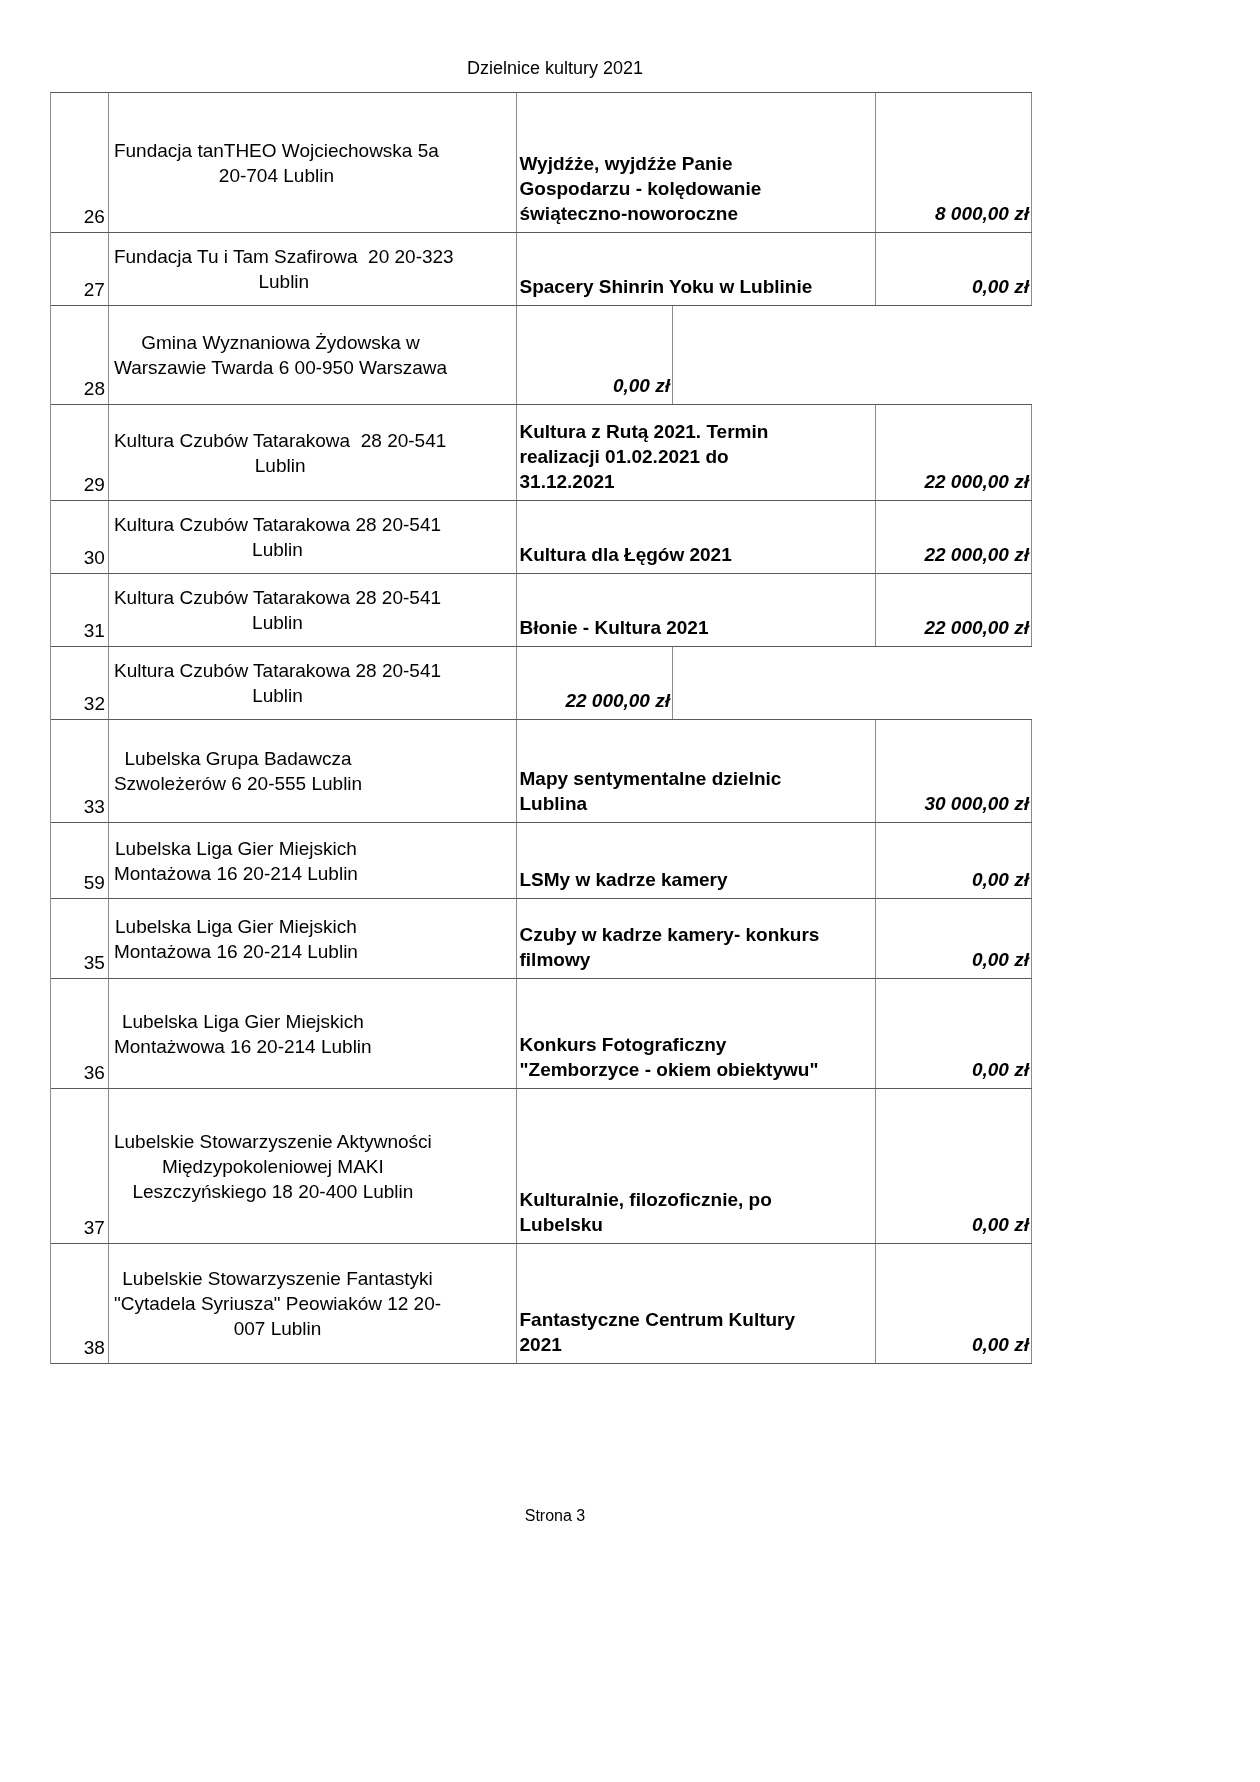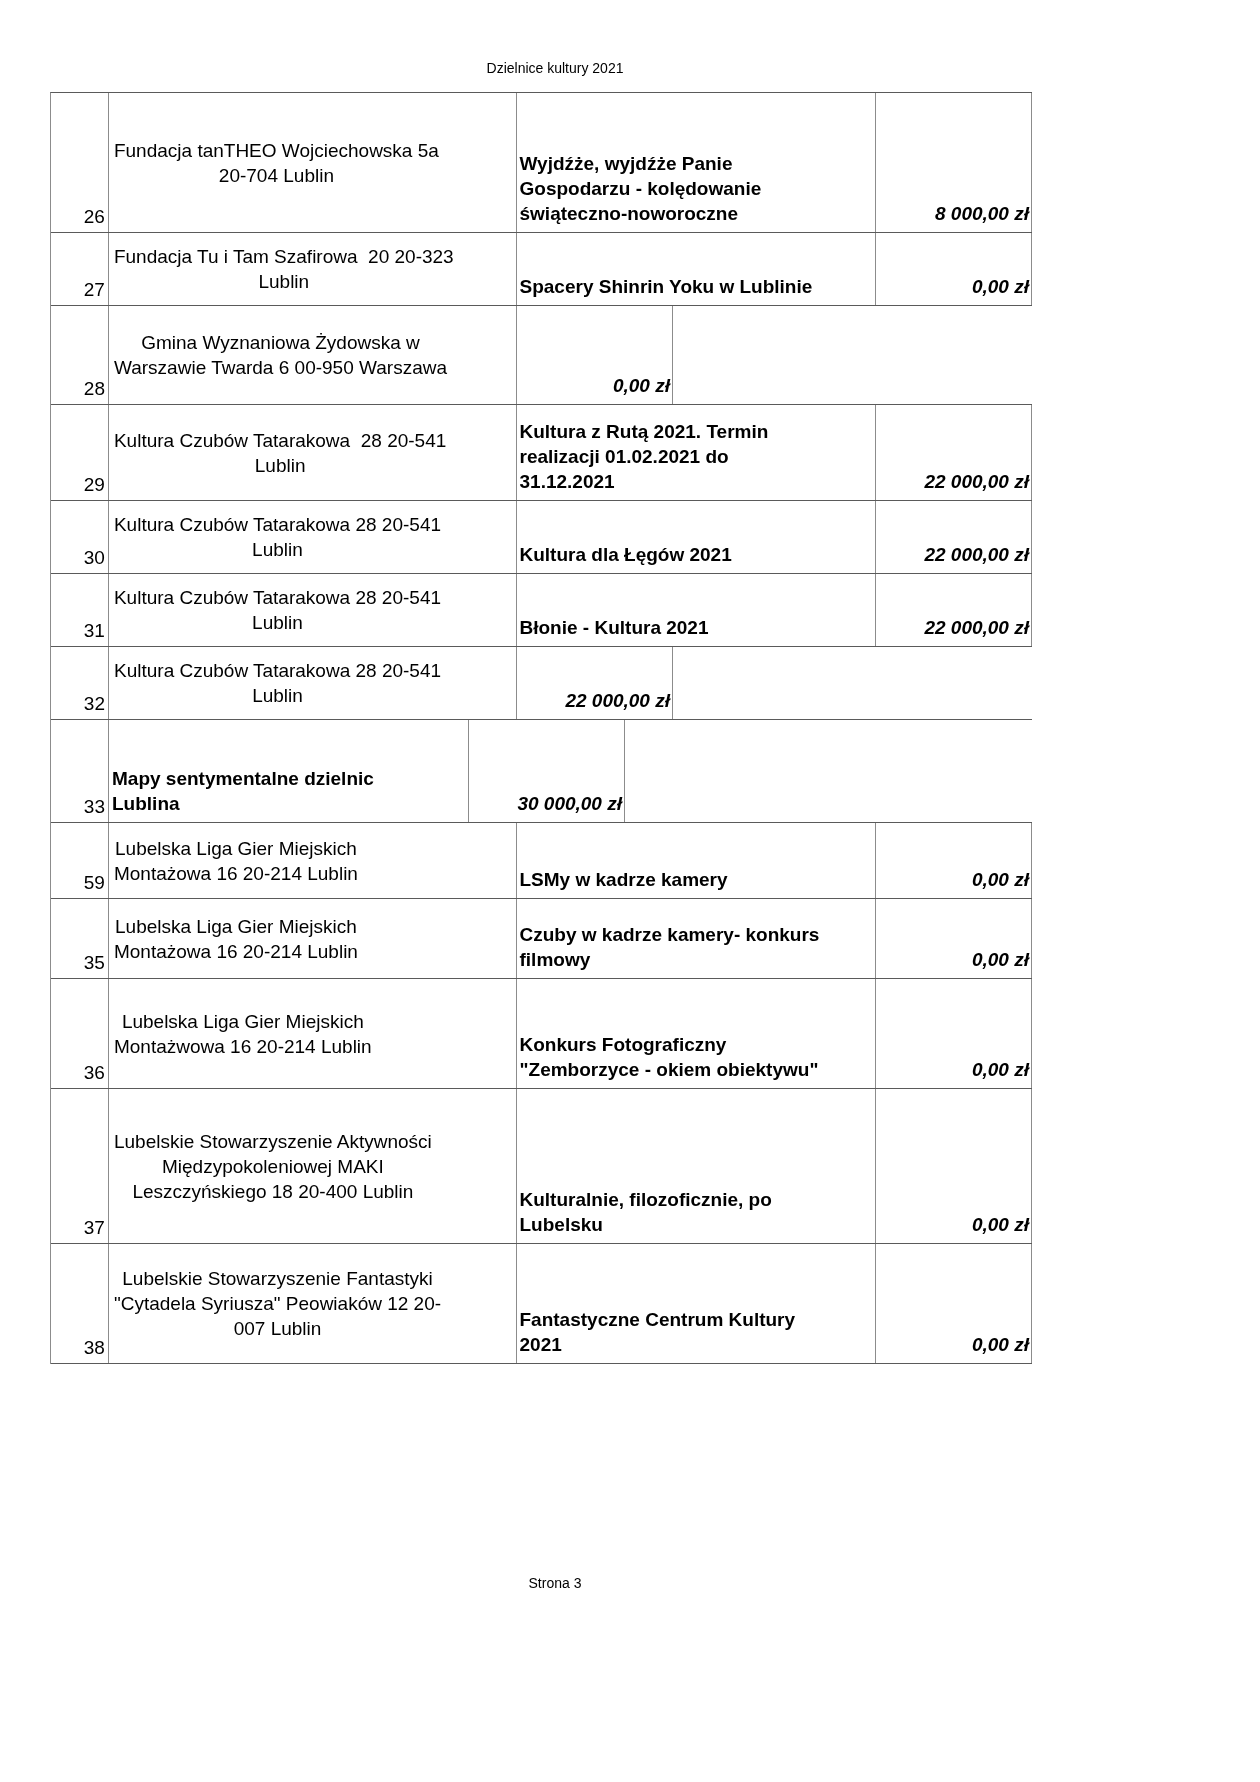--- a/index.html
+++ b/index.html
@@ -10,21 +10,21 @@
     position: relative;
     font-family: "Liberation Sans", sans-serif;
     color: #000000;
   }
   .page-title {
     position: absolute;
     top: 57px;
     left: 50px;
     width: 1010px;
     text-align: center;
-    font-size: 14px;
+    font-size: 18px;
     line-height: 22px;
   }
   .grant-table {
     position: absolute;
     top: 92px;
     left: 50px;
     width: 982px;
     border-top: 1px solid #5a5a5a;
     border-left: 1px solid #8c8c8c;
     background: #ffffff;
@@ -67,25 +67,25 @@
     display: flex;
     align-items: flex-end;
     justify-content: flex-end;
     padding: 2px 2px 6px 2px;
     font-weight: bold;
     white-space: nowrap;
     font-style: italic;
   }
   .page-footer {
     position: absolute;
-    top: 1572px;
+    top: 1505px;
     left: 50px;
     width: 1010px;
     text-align: center;
-    font-size: 14px;
+    font-size: 16px;
     line-height: 22px;
   }
 </style>
 </head>
 <body>
 
 <div class="page-title">Dzielnice kultury 2021</div>
 
 <div class="grant-table">
 
@@ -142,20 +142,22 @@
 
   <div class="row" style="min-height:73px">
     <div class="cell num">32</div>
     <div class="cell org">Kultura Czubów Tatarakowa 28 20-541
 Lublin</div>
     <div class="cell amount">22 000,00 zł</div>
   </div>
 
   <div class="row" style="min-height:103px">
     <div class="cell num">33</div>
+    <div class="cell org">Lubelska Grupa Badawcza
+Szwoleżerów 6 20-555 Lublin</div>
     <div class="cell title">Mapy sentymentalne dzielnic
 Lublina</div>
     <div class="cell amount">30 000,00 zł</div>
   </div>
 
   <div class="row" style="min-height:76px">
     <div class="cell num">59</div>
     <div class="cell org">Lubelska Liga Gier Miejskich
 Montażowa 16 20-214 Lublin</div>
     <div class="cell title">LSMy w kadrze kamery</div>

